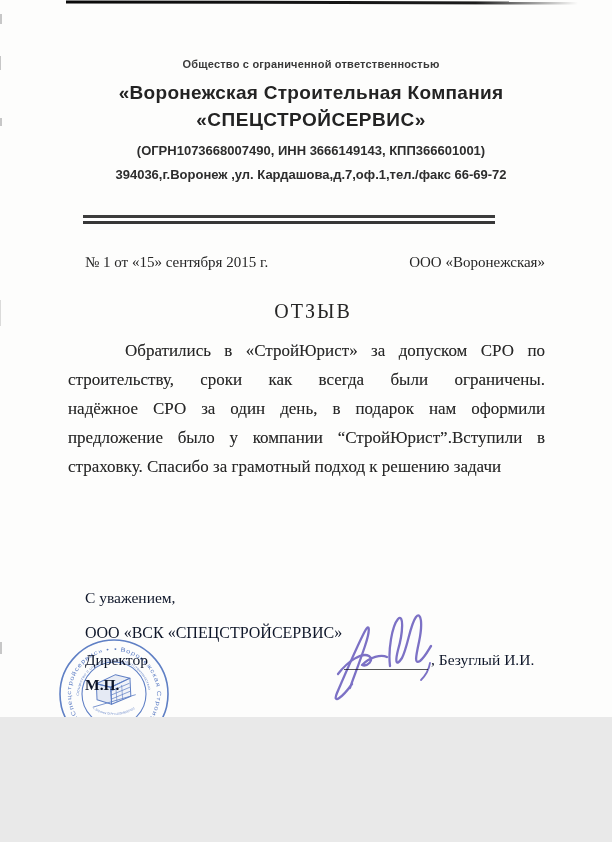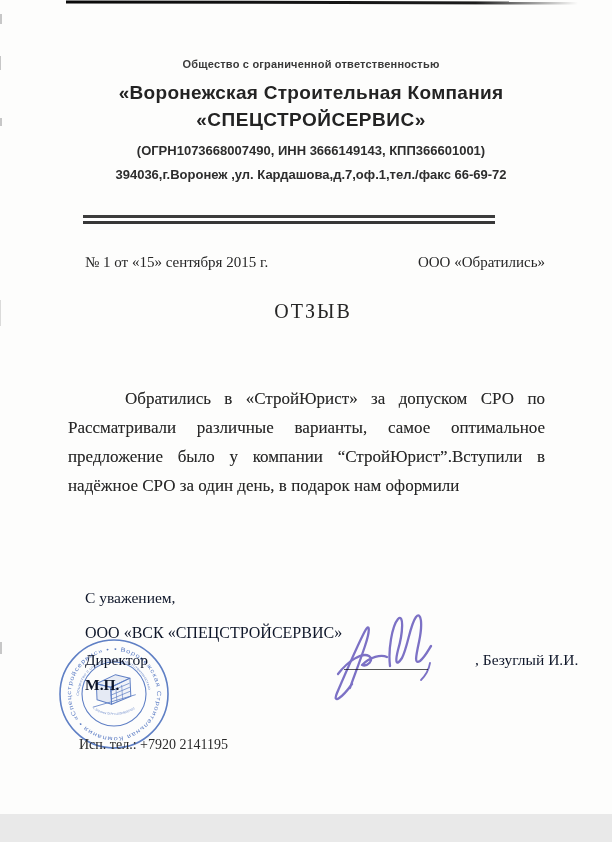--- a/index.html
+++ b/index.html
@@ -1,17 +1,17 @@
 <!DOCTYPE html>
 <html><head>
 <meta charset="utf-8">
 <style>
   html,body{margin:0;padding:0;background:#e9e9e9;}
   .page{
-    position:relative;width:612px;height:814px;margin:0 auto;
+    position:relative;width:612px;height:717px;margin:0 auto;
     background:#fdfdfc;overflow:hidden;
     font-family:"Liberation Serif", serif;color:#2b2b2b;
   }
   
   .scan-top-line{
     position:absolute;left:66px;top:1px;width:512px;height:3px;
     background:linear-gradient(90deg,#0a0a0a 0,#1c1c1c 80%,rgba(0,0,0,0) 100%);
     transform:rotate(0.12deg);
   }
   .edge-mark{position:absolute;background:#9a9a9a;opacity:.55;}
@@ -31,28 +31,28 @@
   .ref-row{position:absolute;left:85px;top:254px;width:460px;display:flex;
            justify-content:space-between;font-size:15px;color:#262626;}
   
   .doc-title{position:absolute;left:0;top:300px;width:612px;text-align:center;
              transform:translateX(7px);font-size:20px;letter-spacing:2px;color:#262626;}
   
   .body-text{position:absolute;left:68px;top:336px;width:477px;
              font-size:17px;line-height:29px;color:#272727;
              text-shadow:0 0 .4px rgba(0,0,0,.3);}
   .body-line{text-align:justify;text-align-last:justify;white-space:normal;}
-  .body-line:first-child{text-indent:57px;margin-top:48px;}
+  .body-line:first-child{text-indent:57px;}
   .body-line:last-child{text-align-last:left;}
   
   .closing-line{position:absolute;left:85px;font-size:15.5px;color:#0f172a;white-space:nowrap;}
   .cl-regards{top:589px;}
   .cl-position{top:619px;margin-top:32px;}
   .cl-company{top:624px;font-size:16px;}
-  .cl-signee{top:651px;left:431px;font-size:15.5px;margin-left:44px;}
+  .cl-signee{top:651px;left:431px;font-size:15.5px;}
   .cl-mp{top:676px;font-weight:bold;}
   .sig-underline{position:absolute;left:344px;top:669px;width:84px;height:1px;background:#565656;}
   .footer-line{position:absolute;left:79px;top:737px;font-size:14px;color:#2a2a2a;white-space:nowrap;}
   
   .stamp{position:absolute;left:56px;top:636px;width:116px;height:116px;
          mix-blend-mode:multiply;opacity:.88;filter:blur(.3px);}
   .stamp text{font-family:"Liberation Sans", sans-serif;}
   .signature{position:absolute;left:328px;top:608px;width:125px;height:100px;
              mix-blend-mode:multiply;opacity:.9;}
 </style>
@@ -70,30 +70,31 @@
 
   <div class="hdr hdr-org">Общество с ограниченной ответственностью</div>
   <div class="hdr hdr-co1">«Воронежская Строительная Компания</div>
   <div class="hdr hdr-co2">«СПЕЦСТРОЙСЕРВИС»</div>
   <div class="hdr hdr-reg">(ОГРН1073668007490, ИНН 3666149143, КПП366601001)</div>
   <div class="hdr hdr-addr">394036,г.Воронеж ,ул. Кардашова,д.7,оф.1,тел./факс 66-69-72</div>
   <div class="divider"></div>
 
   <div class="ref-row">
     <span>№ 1 от «15» сентября 2015 г.</span>
-    <span>ООО «Обратились»</span>
+    <span>ООО «Воронежская»</span>
   </div>
 
   <div class="doc-title">ОТЗЫВ</div>
 
   <div class="body-text">
       <div class="body-line">Обратились в «СтройЮрист» за допуском СРО по</div>
-      <div class="body-line">Рассматривали различные варианты, самое оптимальное</div>
+      <div class="body-line">строительству, сроки как всегда были ограничены.</div>
+      <div class="body-line">надёжное СРО за один день, в подарок нам оформили</div>
       <div class="body-line">предложение было у компании “СтройЮрист”.Вступили в</div>
-      <div class="body-line">надёжное СРО за один день, в подарок нам оформили</div>
+      <div class="body-line">страховку. Спасибо за грамотный подход к решению задачи</div>
     </div>
 
   <div class="closing-line cl-regards">С уважением,</div>
   <div class="closing-line cl-position">Директор</div>
   <div class="closing-line cl-company">ООО «ВСК «СПЕЦСТРОЙСЕРВИС»</div>
   <div class="sig-underline"></div>
   <div class="closing-line cl-signee">, Безуглый И.И.</div>
   <div class="closing-line cl-mp">М.П.</div>
 
   <svg class="stamp" viewBox="-58 -58 116 116">

